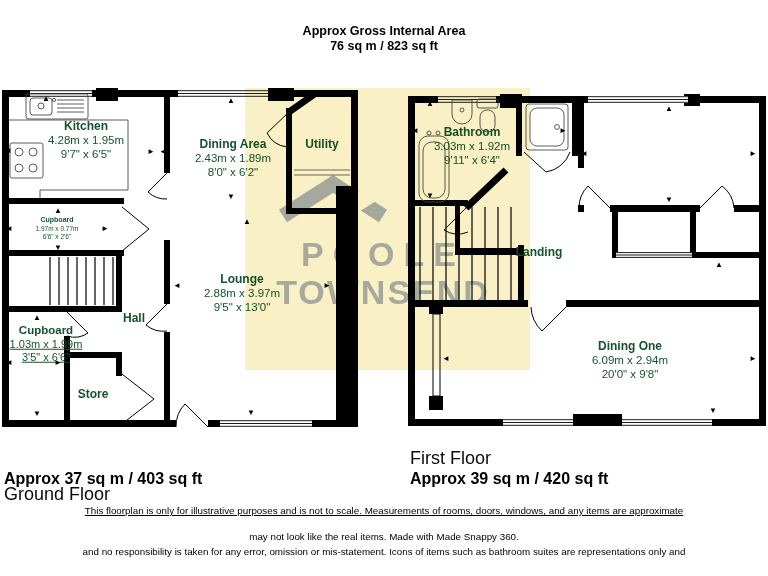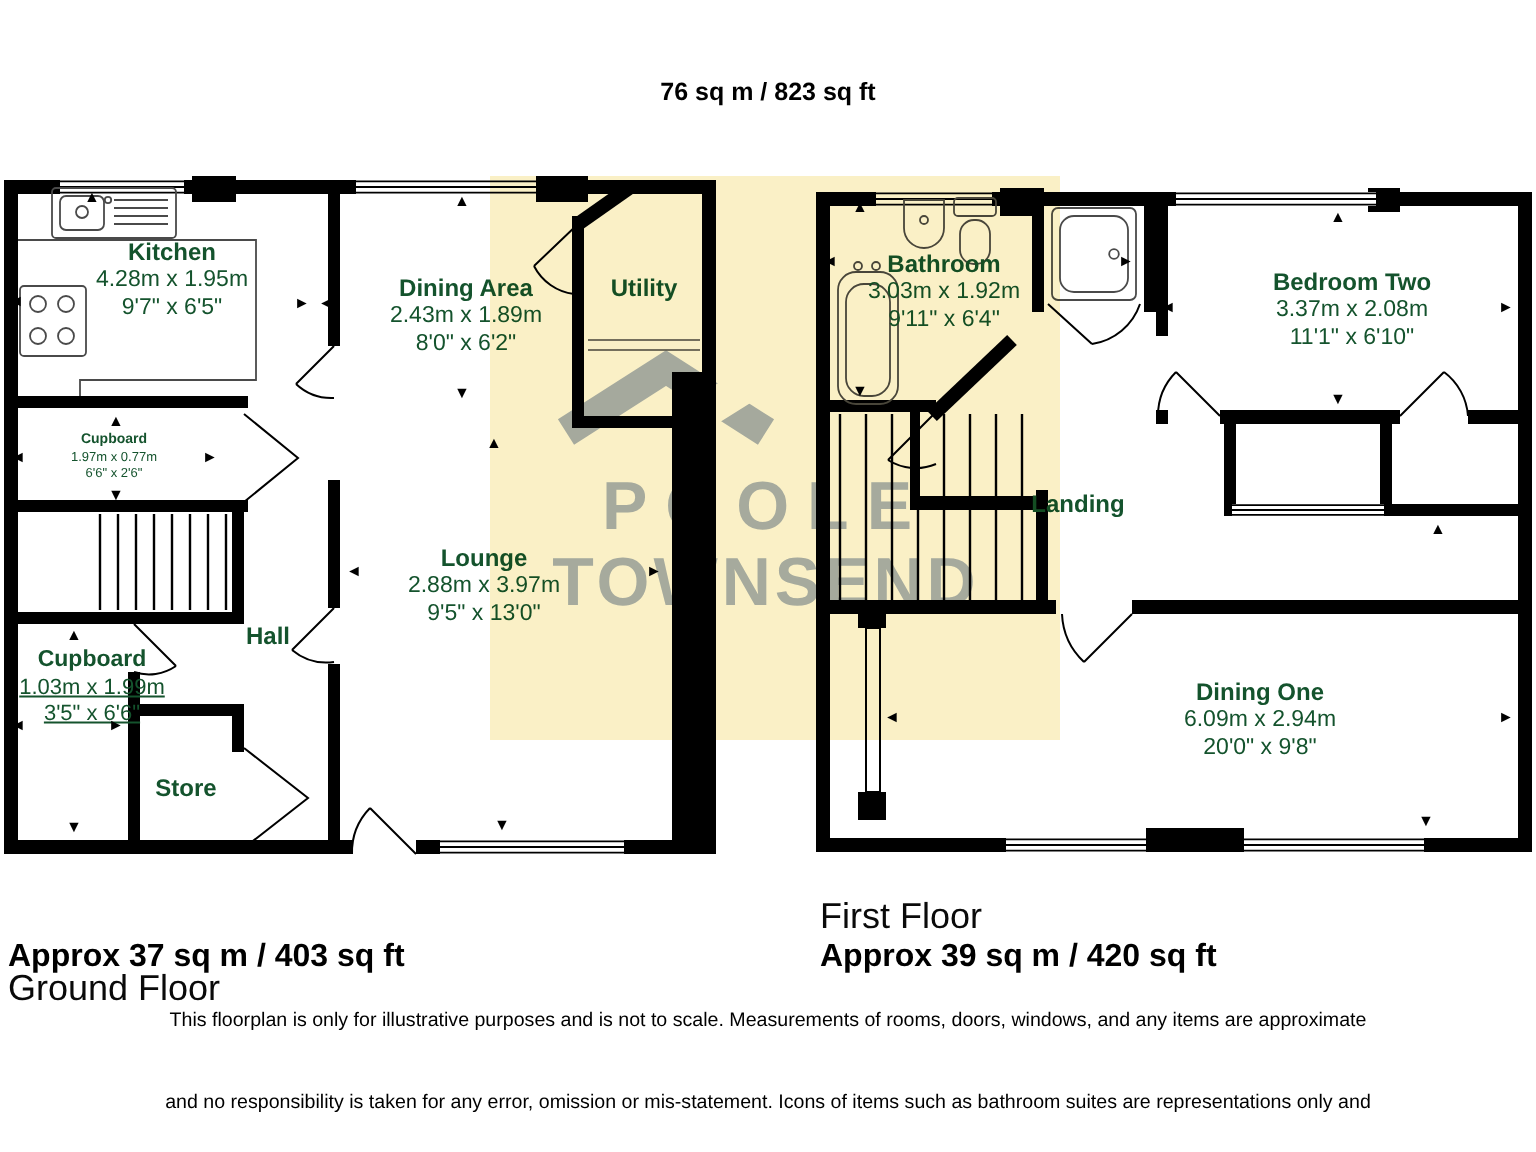--- a/index.html
+++ b/index.html
@@ -30,27 +30,28 @@
   
   .arrow{position:absolute;transform:translate(-50%,-50%);font-size:8px;line-height:8px;color:#000;}
   
   .cap-name{position:absolute;font-size:18px;font-weight:400;color:#0a0a0a;}
   .cap-area{position:absolute;font-size:16px;font-weight:bold;color:#000;}
   #gf-name{left:4px;top:444px;margin-top:40px;} #gf-area{left:4px;top:470px;}
   #ff-name{left:410px;top:448px;text-align:center;} #ff-area{left:410px;top:470px;}
   
   .disc{position:absolute;left:0;right:0;text-align:center;font-size:9.8px;
     line-height:13px;color:#000;}
-  #disc1{top:504px;} #disc2{top:517px;margin-top:28px;} #disc3{top:530px;}
+  #disc1{top:504px;text-decoration:underline;} #disc2{top:517px;margin-top:28px;} #disc3{top:530px;}
 </style>
 </head>
 <body>
 
 <div class="canvas">
 
+  <div class="hdr" id="hdr-title">Approx Gross Internal Area</div>
   <div class="hdr" id="hdr-area">76 sq m / 823 sq ft</div>
 
   <div class="layer">
     <svg width="768" height="576" style="position:absolute;inset:0">
       <polyline points="283,216 333,184 383,216" fill="none" stroke="rgba(158,172,196,0.9)" stroke-width="15"></polyline>
       <polyline points="320,226 384,186 448,226" fill="none" stroke="#ffffff" stroke-width="17"></polyline>
     </svg>
     <div class="wm-text" id="wm1" style="color: rgba(162, 175, 198, 0.92);">POOLE</div>
     <div class="wm-text" id="wm2" style="color: rgba(162, 175, 198, 0.92);">TOWNSEND</div>
   </div>
@@ -244,25 +245,20 @@
     </div>
     <div class="room-label" style="left:242px;top:293px">
       <span class="rn">Lounge</span>
       <span class="rm">2.88m x 3.97m</span>
       <span class="rm">9'5" x 13'0"</span>
     </div>
     <div class="room-label" style="left:472px;top:146px">
       <span class="rn">Bathroom</span>
       <span class="rm">3.03m x 1.92m</span>
       <span class="rm">9'11" x 6'4"</span>
-    </div>
-    <div class="room-label" style="left:676px;top:155px">
-      <span class="rn">Bedroom Two</span>
-      <span class="rm">3.37m x 2.08m</span>
-      <span class="rm">11'1" x 6'10"</span>
     </div>
     <div class="room-label" style="left:539px;top:252px">
       <span class="rn">Landing</span>
     </div>
     <div class="room-label" style="left:630px;top:360px">
       <span class="rn">Dining One</span>
       <span class="rm">6.09m x 2.94m</span>
       <span class="rm">20'0" x 9'8"</span>
     </div>
   </div>
@@ -303,14 +299,15 @@
 
   <div id="highlight" style="background: rgb(250, 240, 198);"></div>
 
   <div class="cap-name" id="gf-name">Ground Floor</div>
   <div class="cap-area" id="gf-area">Approx 37 sq m / 403 sq ft</div>
   <div class="cap-name" id="ff-name">First Floor</div>
   <div class="cap-area" id="ff-area">Approx 39 sq m / 420 sq ft</div>
 
   <div class="disc" id="disc1">This floorplan is only for illustrative purposes and is not to scale. Measurements of rooms, doors, windows, and any items are approximate</div>
   <div class="disc" id="disc2">and no responsibility is taken for any error, omission or mis-statement. Icons of items such as bathroom suites are representations only and</div>
+  <div class="disc" id="disc3">may not look like the real items. Made with Made Snappy 360.</div>
 
 </div>
 
 </body></html>

